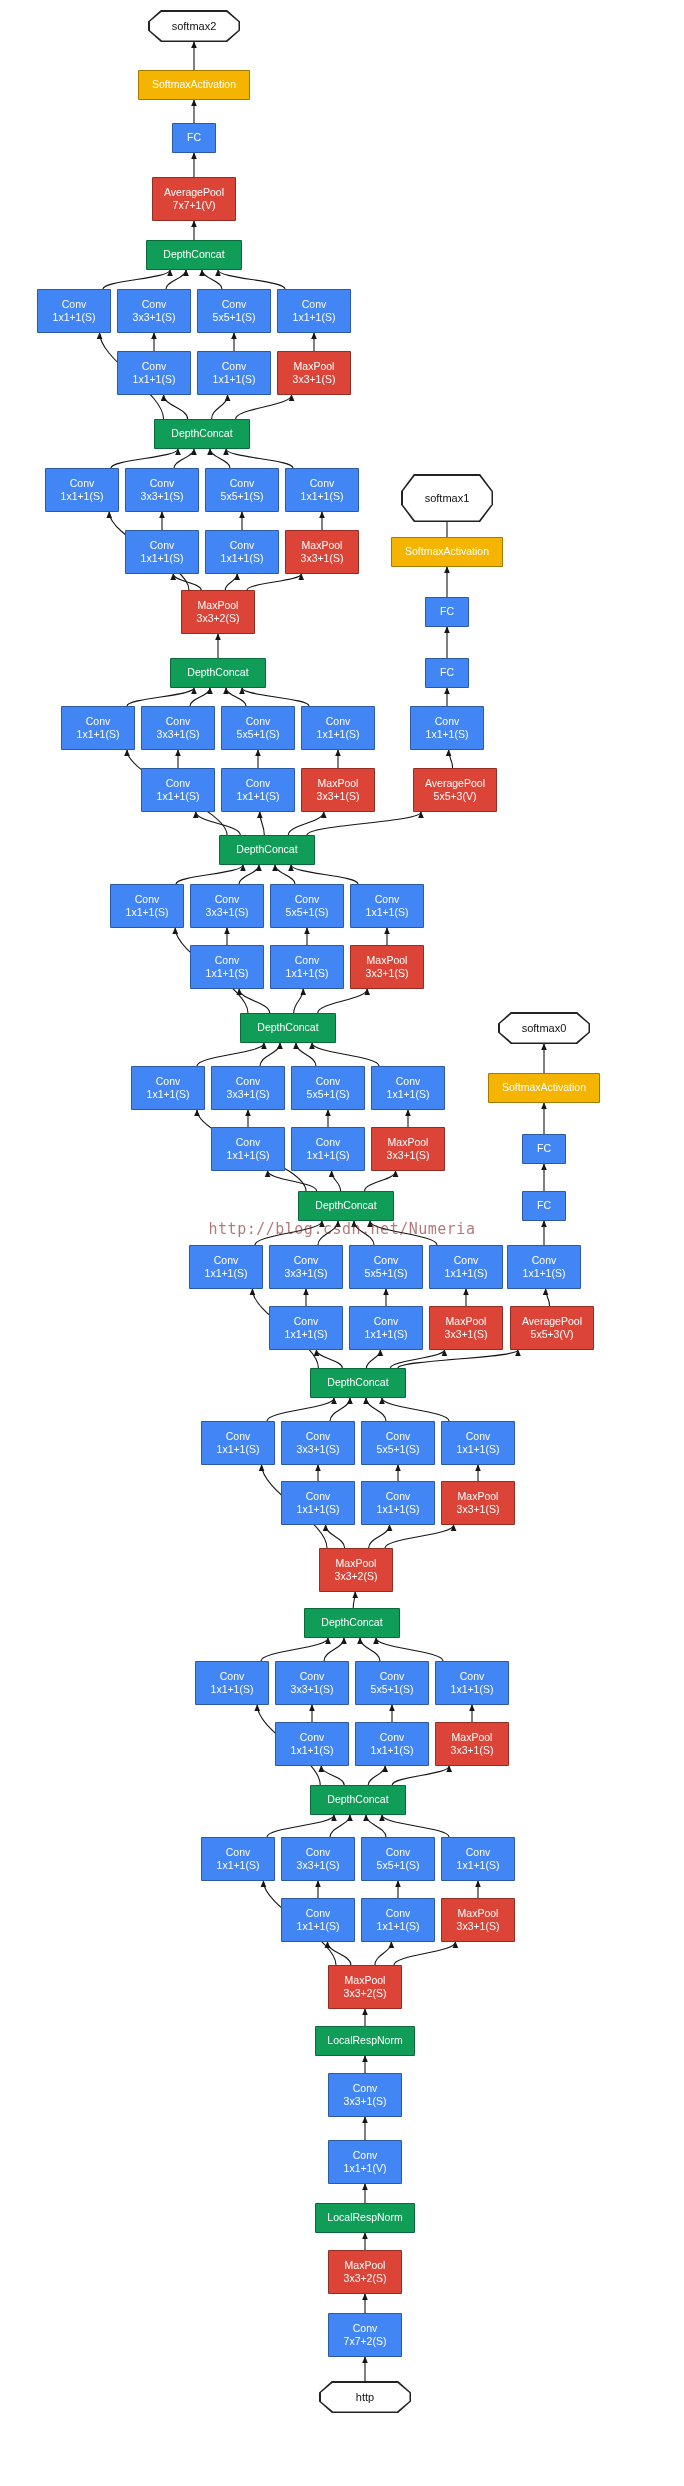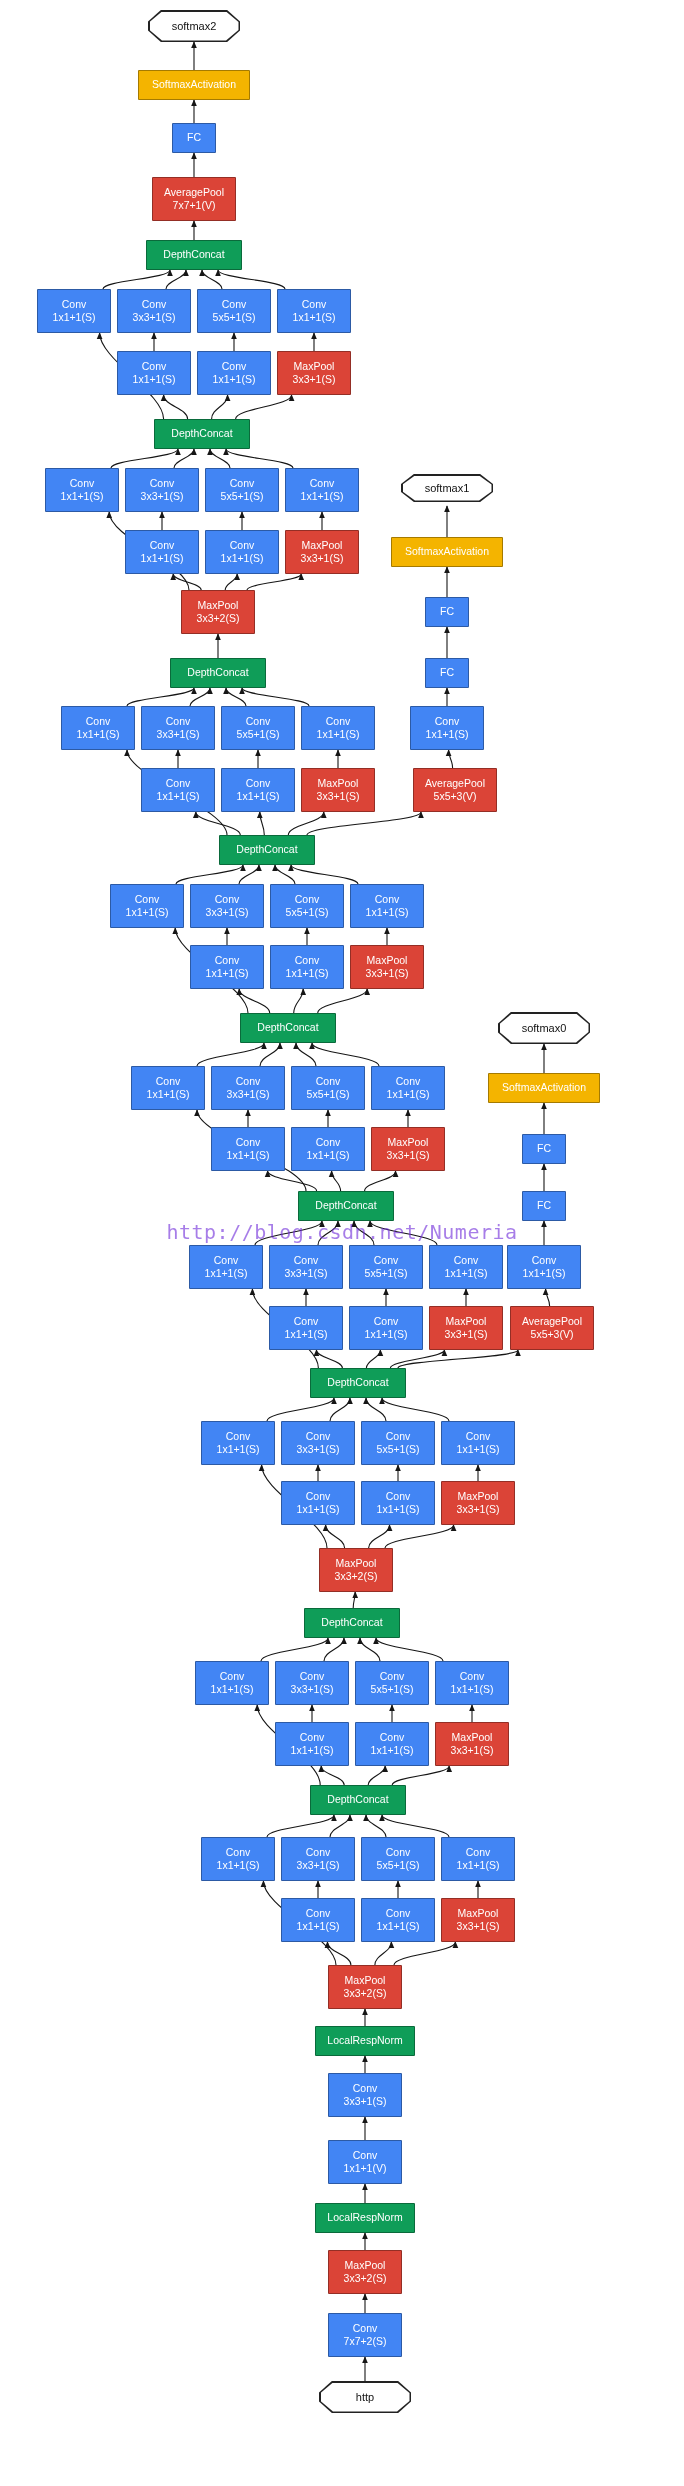--- a/index.html
+++ b/index.html
@@ -11,21 +11,21 @@
   .node{position:absolute;display:flex;align-items:center;justify-content:center;
         text-align:center;color:#fff;border-radius:1px;z-index:2}
   .node .lbl{white-space:pre-line;font-size:10.5px;line-height:1.28;position:relative}
   .colored{border:1px solid rgba(0,0,0,.32)}
   .io{background:transparent;border:none}
   .io .lbl{color:#111;font-size:11px}
   .oct-b,.oct-f{position:absolute;clip-path:polygon(14% 0%,86% 0%,100% 36%,100% 64%,86% 100%,14% 100%,0% 64%,0% 36%)}
   .oct-b{inset:0;background:#222}
   .oct-f{inset:1.5px;background:#fff}
   #watermark{position:absolute;left:342px;top:1220px;transform:translateX(-50%);
-             font-family:"DejaVu Sans Mono",monospace;font-size:20px;color:#6d28d9;
+             font-family:"DejaVu Sans Mono",monospace;font-size:15px;color:#7f1d1d;
              opacity:.6;letter-spacing:.5px;white-space:nowrap;z-index:3}
 </style>
 </head>
 <body>
 
 <div id="canvas">
   <svg id="edges" width="684" height="2486">
     <defs>
       <marker id="arrow" viewBox="0 0 10 10" refX="8.5" refY="5" markerWidth="6.5" markerHeight="6.5" orient="auto">
         <path d="M 0 1 L 9.5 5 L 0 9 z" fill="#161616"></path>
@@ -500,21 +500,21 @@
       </div>
       <div class="node colored" style="left: 425px; top: 658px; width: 44px; height: 30px; background: rgb(66, 133, 244);">
         <span class="lbl">FC</span>
       </div>
       <div class="node colored" style="left: 425px; top: 597px; width: 44px; height: 30px; background: rgb(66, 133, 244);">
         <span class="lbl">FC</span>
       </div>
       <div class="node colored" style="left: 391px; top: 537px; width: 112px; height: 30px; background: rgb(244, 180, 0);">
         <span class="lbl">SoftmaxActivation</span>
       </div>
-      <div class="node io" style="left: 401px; top: 474px; width: 92px; height: 28px;">
+      <div class="node io" style="left: 401px; top: 474px; width: 92px; height: 48px;">
         <i class="oct-b" style="background: rgb(34, 34, 34);"></i>
         <i class="oct-f" style="background: rgb(255, 255, 255);"></i>
         <span class="lbl">softmax1</span>
       </div>
       <div class="node colored" style="left: 510px; top: 1306px; width: 84px; height: 44px; background: rgb(219, 68, 55);">
         <span class="lbl">AveragePool
 5x5+3(V)</span>
       </div>
       <div class="node colored" style="left: 507px; top: 1245px; width: 74px; height: 44px; background: rgb(66, 133, 244);">
         <span class="lbl">Conv

